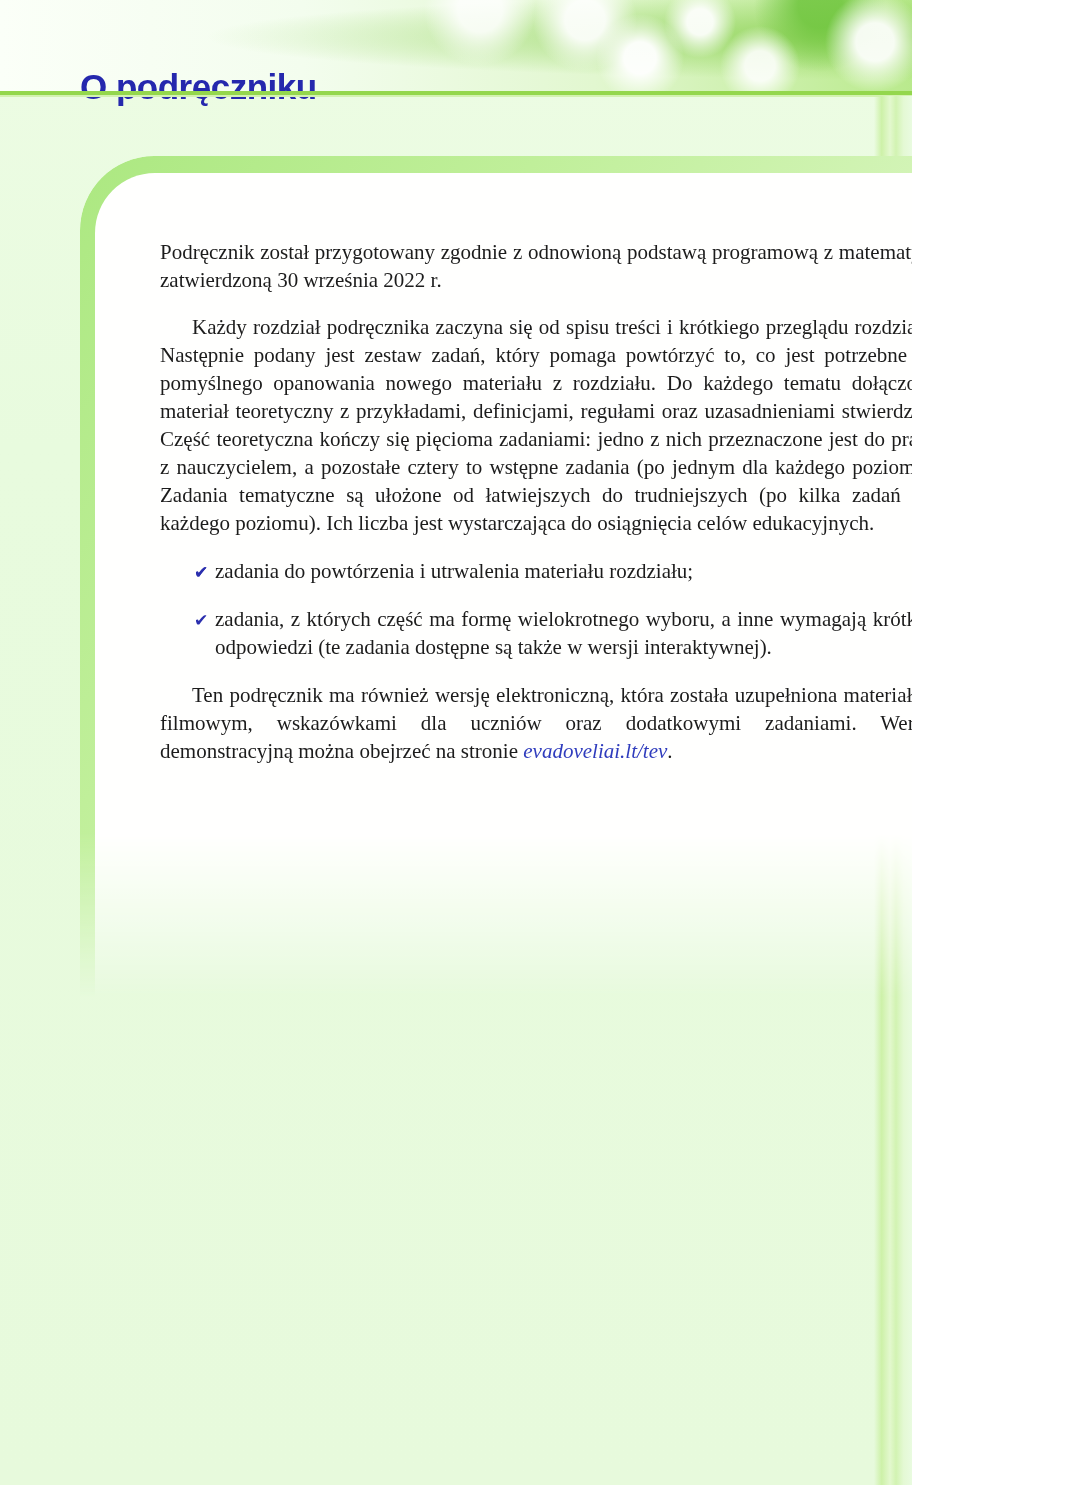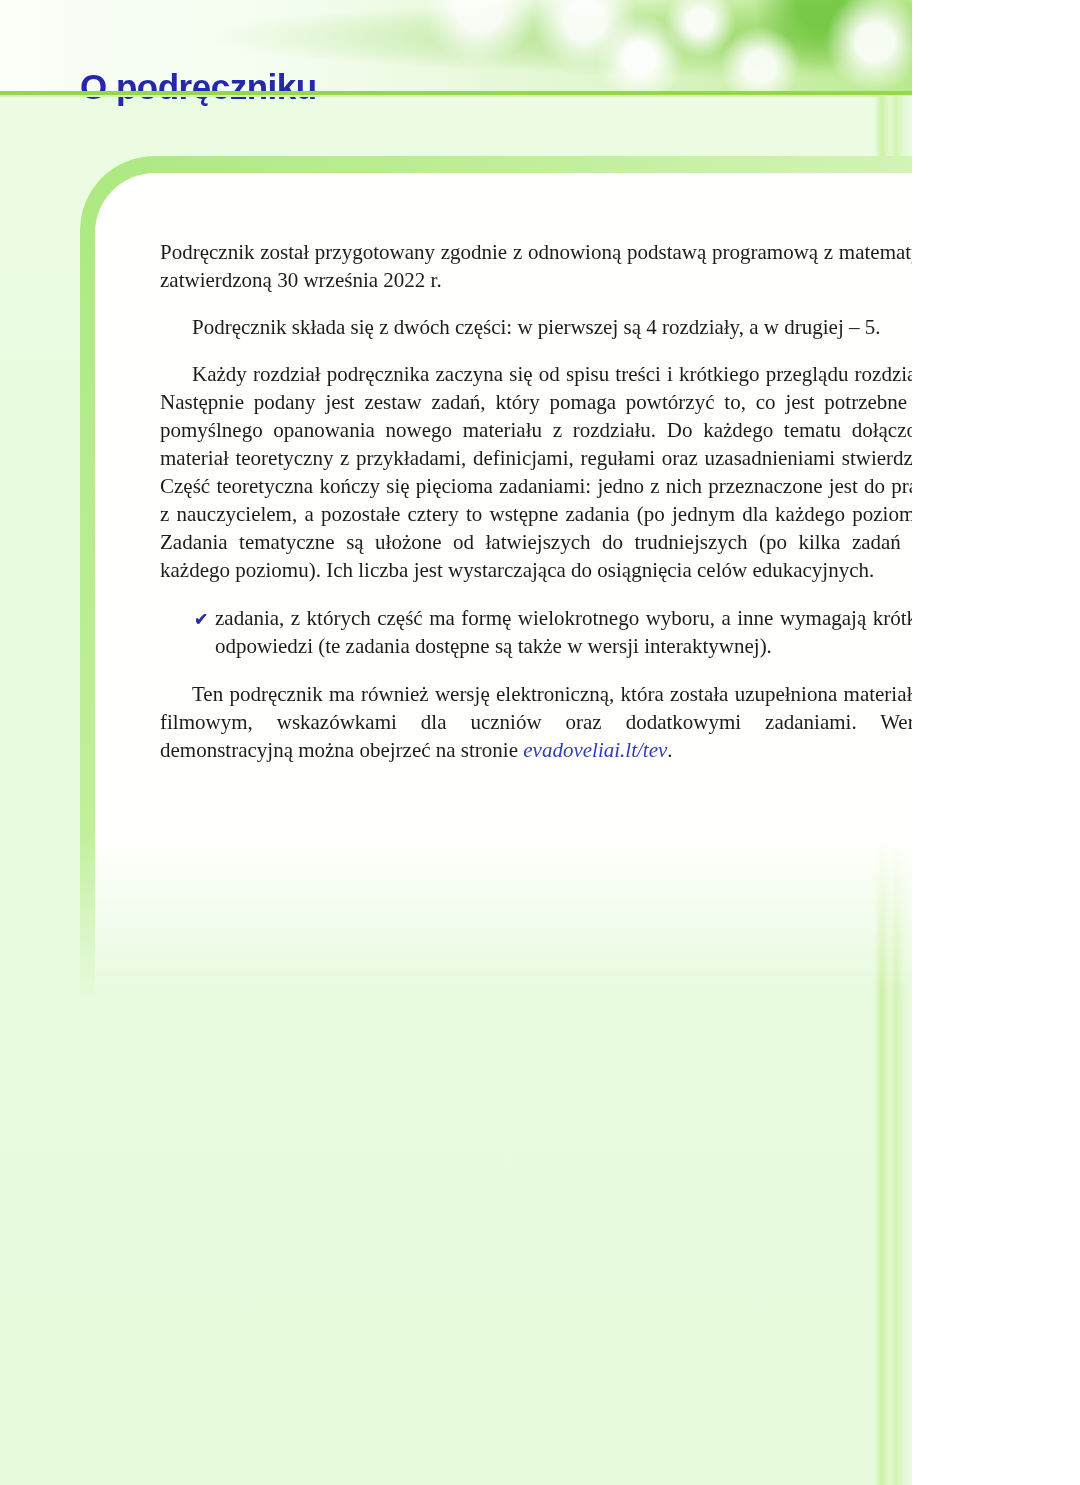--- a/index.html
+++ b/index.html
@@ -85,31 +85,31 @@
   <div id="right-stripes"></div>
 
   <div id="content-card">
     <div id="card-inner"></div>
   </div>
 
   <div id="text-col">
 
     <p>Podręcznik został przygotowany zgodnie z odnowioną podstawą programową z matematyki zatwierdzoną 30 września 2022 r.</p>
 
-    <p class="indented">Podręcznik składa się z dwóch części: w pierwszej są 4 rozdziały, a w drugiej – 5.</p>
 
     <p class="indented">Każdy rozdział podręcznika zaczyna się od spisu treści i krótkiego przeglądu rozdziału. Następnie podany jest zestaw zadań, który pomaga powtórzyć to, co jest potrzebne do pomyślnego opanowania nowego materiału z rozdziału. Do każdego tematu dołączono materiał teoretyczny z przykładami, definicjami, regułami oraz uzasadnieniami stwierdzeń. Część teoretyczna kończy się pięcioma zadaniami: jedno z nich przeznaczone jest do pracy z nauczycielem, a pozostałe cztery to wstępne zadania (po jednym dla każdego poziomu). Zadania tematyczne są ułożone od łatwiejszych do trudniejszych (po kilka zadań dla każdego poziomu). Ich liczba jest wystarczająca do osiągnięcia celów edukacyjnych.</p>
 
 
     <ul id="feature-list">
       <li>
         <span class="check">✔</span>
       </li>
       <li>
         <span class="check">✔</span>
+        <span>zadania do powtórzenia i utrwalenia materiału rozdziału;</span>
       </li>
       <li>
         <span class="check">✔</span>
         <span>zadania, z których część ma formę wielokrotnego wyboru, a inne wymagają krótkiej odpowiedzi (te zadania dostępne są także w wersji interaktywnej).</span>
       </li>
     </ul>
 
     <p class="indented"><span>Ten podręcznik ma również wersję elektroniczną, która została uzupełniona materiałem filmowym, wskazówkami dla uczniów oraz dodatkowymi zadaniami. Wersję demonstracyjną można obejrzeć na stronie </span><a href="#" class="doc-link">evadoveliai.lt/tev</a><span>.</span></p>
 
   </div>

